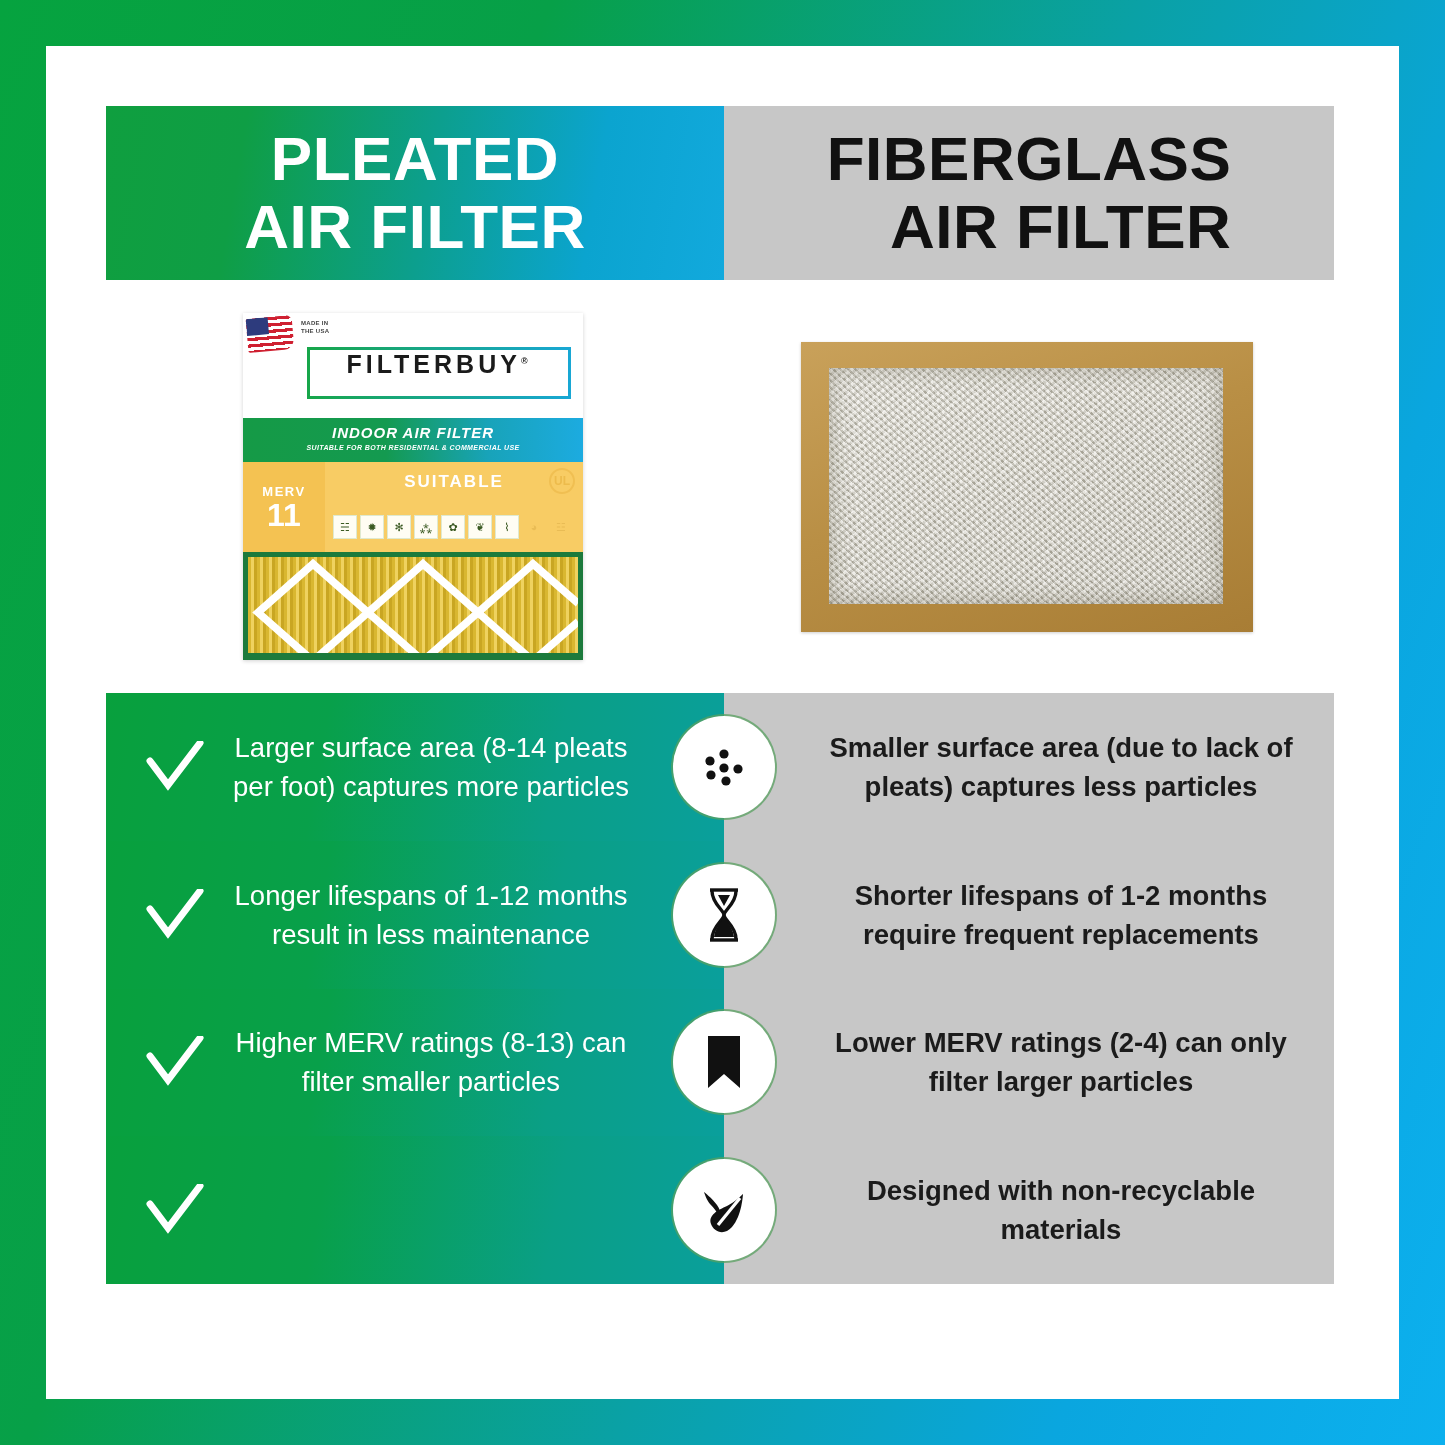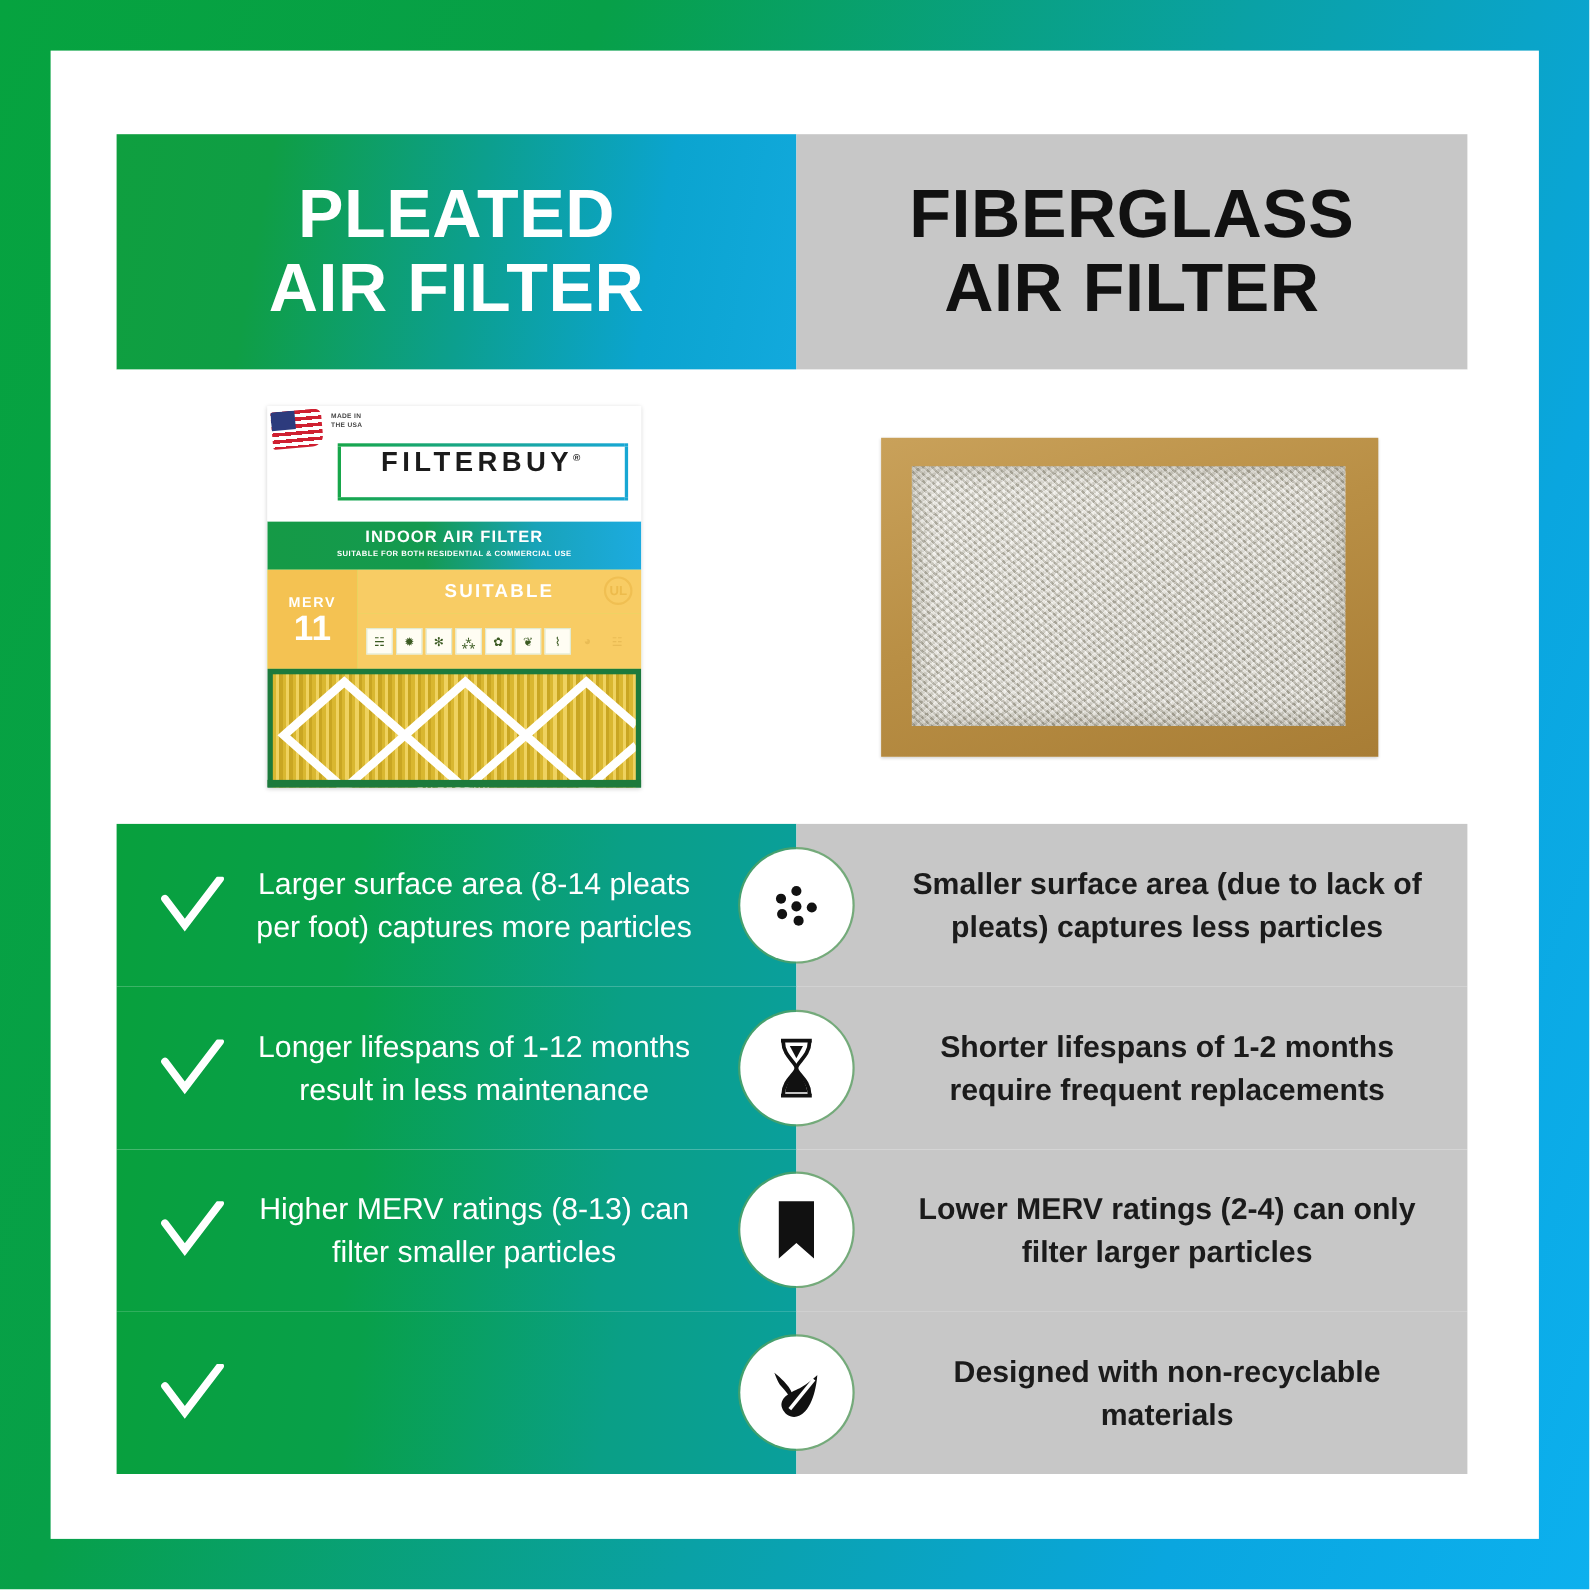--- a/index.html
+++ b/index.html
@@ -23,30 +23,30 @@
   }
 
   
   .board {
     position: absolute;
     left: 106px; top: 106px;
     width: 1228px; height: 1230px;
   }
 
   
-  .headers { position: relative; height: 214px; width: 100%; display: flex; margin-top: 16px; }
+  .headers { position: relative; height: 174px; width: 100%; display: flex; }
   .hdr {
     display: flex; align-items: center; justify-content: center;
     text-align: center;
   }
   .hdr-left {
     width: 618px;
     background: linear-gradient(100deg, #0f9f3f 0%, #0f9e45 22%, #0c9f8e 52%, #0ba4cf 78%, #12a9dd 100%);
   }
-  .hdr-right { width: 610px; background: #c7c7c7; }
+  .hdr-right { width: 610px; background: #c7c7c7; text-align: right; }
   .hdr-title {
     font-weight: bold;
     font-size: 62px;
     line-height: 1.10;
     letter-spacing: 0.5px;
   }
   .hdr-left .hdr-title { color: #ffffff; }
   .hdr-right .hdr-title { color: #111111; }
 
   
@@ -86,21 +86,21 @@
     border-image: linear-gradient(90deg,#17a64a,#18a7d4) 1;
     display: flex; align-items: flex-start; justify-content: center;
   }
   .fb-logo {
     font-size: 25px; font-weight: bold; letter-spacing: 4px; color: #1b1b1b;
   }
   .fb-logo sup { font-size: 9px; }
   .fb-band {
     height: 44px;
     background: linear-gradient(90deg,#159a46 0%, #149a50 42%, #18a3b9 72%, #1cabe0 100%);
-    color:#fff; text-align:center; padding-top:6px;
+    color:#fff; text-align:center; padding-top:6px;font-style:italic;
   }
   .fb-band-1 { font-size: 15px; font-weight: bold; letter-spacing: 1px; }
   .fb-band-2 { font-size: 7px; font-weight: bold; letter-spacing: 0.4px; margin-top: 3px; }
   .fb-merv-row { position: relative; height: 90px; background: #bef264; display: flex; }
   .fb-merv {
     width: 82px; display:flex; flex-direction:column; align-items:center; justify-content:center;
     color:#fff; border-right: 1px solid #f9d histo;
     background:#f4c252;
   }
   .fb-merv-label { font-size: 13px; font-weight: bold; letter-spacing: 1.5px; }

